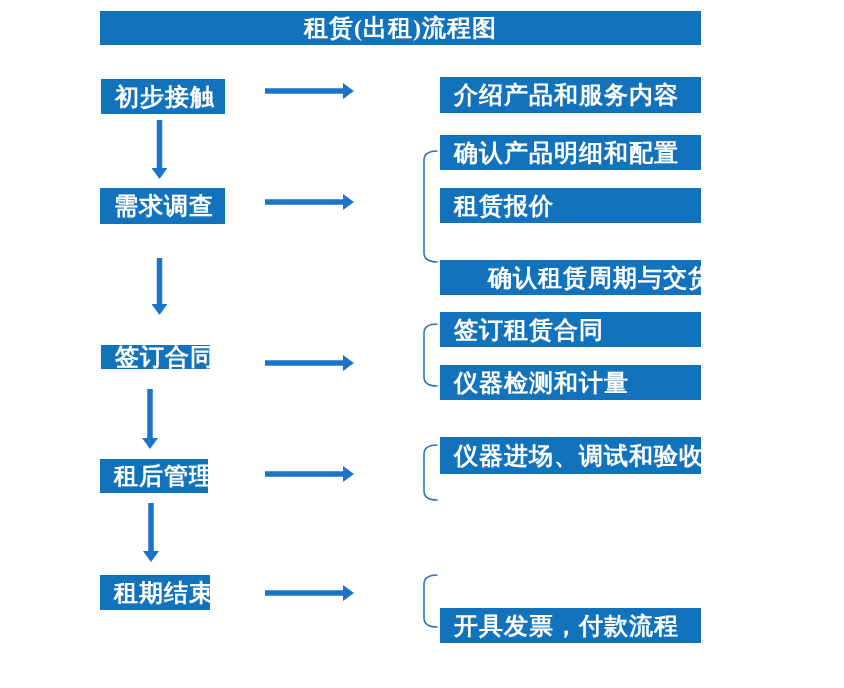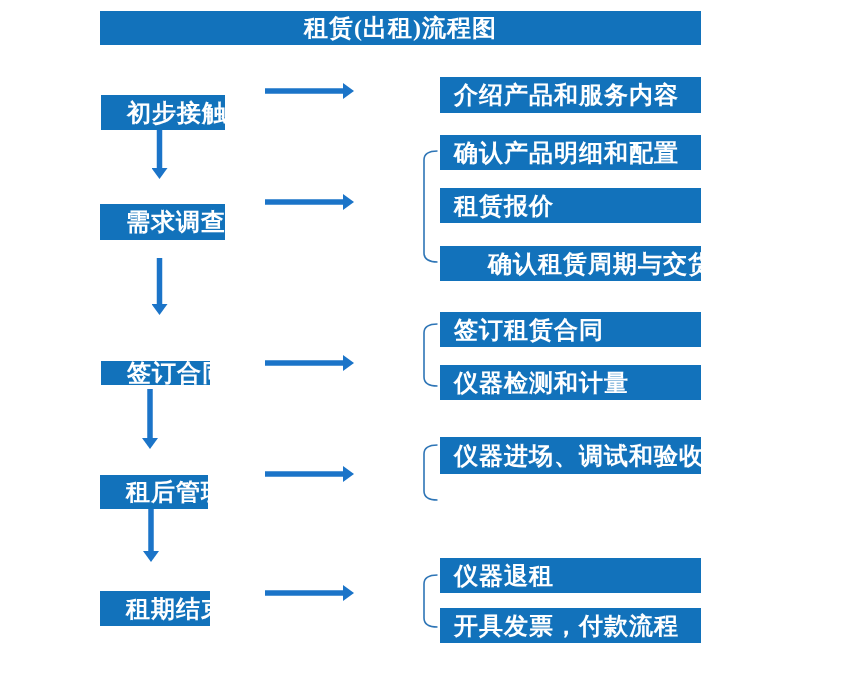--- a/index.html
+++ b/index.html
@@ -19,33 +19,33 @@
     letter-spacing:1px;
     display:flex;
     align-items:center;
     box-sizing:border-box;
     white-space:nowrap;
   }
   .title-bar{
     left:100px;top:11px;width:601px;height:34px;
     justify-content:center;
   }
-  .left-node{padding-left:26px;margin-top:16px;}
+  .left-node{padding-left:14px;}
   .right-node{left:440px;width:261px;height:35px;padding-left:14px;}
 
   #l1{left:101px;top:79px;width:124px;height:35px;}
   #l2{left:100px;top:188px;width:125px;height:36px;}
   #l3{left:101px;top:345px;width:109px;height:24px;}
   #l4{left:100px;top:459px;width:108px;height:34px;}
   #l5{left:100px;top:575px;width:110px;height:35px;}
 
   #r1a{top:77px;height:36px;}
   #r2a{top:135px;}
   #r2b{top:188px;}
-  #r2c{top:246px;padding-left:48px;}
+  #r2c{top:260px;padding-left:48px;}
   #r3a{top:312px;}
   #r3b{top:365px;}
   #r4a{top:437px;height:37px;}
   #r4b{top:493px;}
   #r5a{top:558px;}
   #r5b{top:608px;}
 
   svg.connectors{position:absolute;left:0;top:0;}
   .arrow-line{stroke:var(--arrow,#1B74C8);stroke-width:5.5;}
   .ah{fill:var(--arrow,#1B74C8);}
@@ -92,16 +92,15 @@
 
   <div class="node right-node" id="r2a">确认产品明细和配置</div>
   <div class="node right-node" id="r2b">租赁报价</div>
   <div class="node right-node" id="r2c">确认租赁周期与交货时间</div>
 
   <div class="node right-node" id="r3a">签订租赁合同</div>
   <div class="node right-node" id="r3b">仪器检测和计量</div>
 
   <div class="node right-node" id="r4a">仪器进场、调试和验收</div>
 
-  <div class="node right-node" id="r5a">仪器退租</div>
   <div class="node right-node" id="r5b">开具发票，付款流程</div>
 
 </div>
 
 </body></html>

